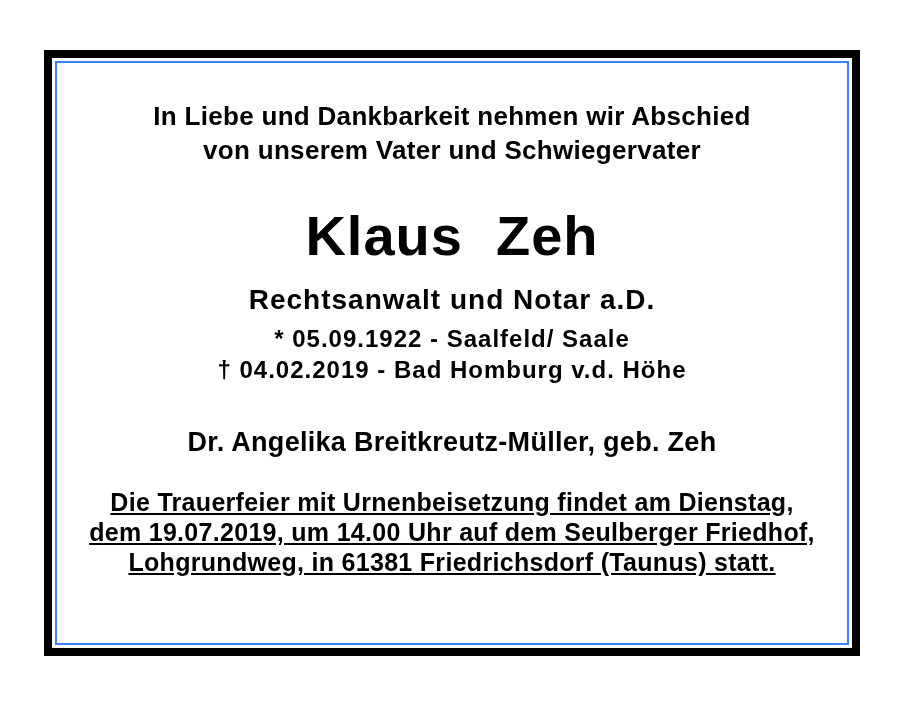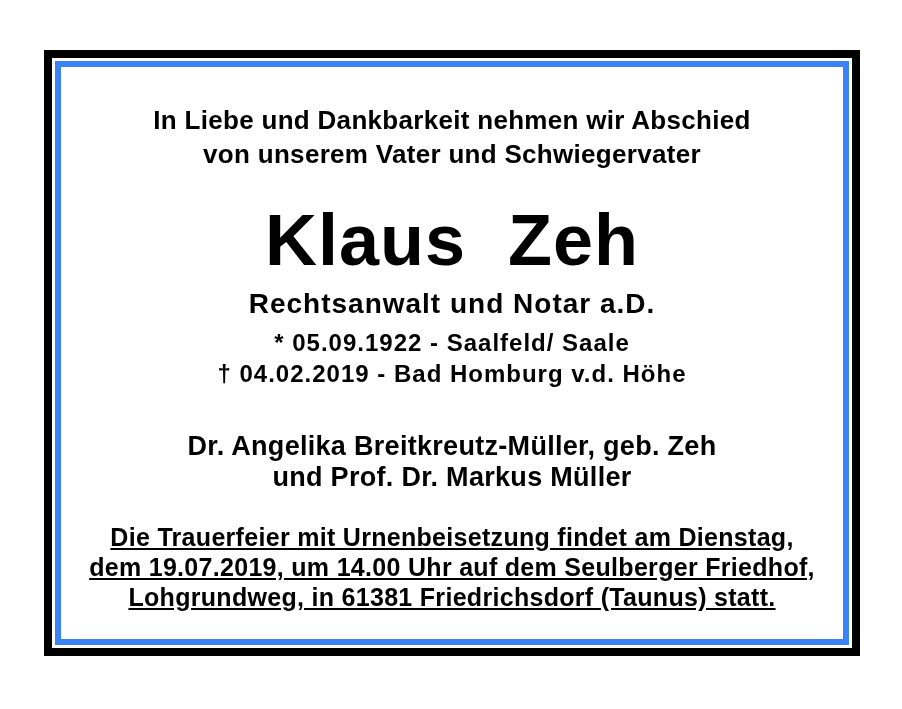--- a/index.html
+++ b/index.html
@@ -22,36 +22,36 @@
     top: 50px;
     width: 816px;
     height: 606px;
     box-sizing: border-box;
     border: 8px solid #000000;
     padding: 3px;
     background: #ffffff;
   }
   .frame-inner {
     box-sizing: border-box;
-    border: 6px solid #3b82f6;
+    border: 2px solid #3b82f6;
     width: 100%;
     height: 100%;
     text-align: center;
     overflow: hidden;
     font-weight: 700;
   }
   .opening {
     margin-top: 36px;
     font-size: 26px;
     line-height: 34px;
     letter-spacing: 0.3px;
   }
   .deceased-name {
     margin-top: 36px;
-    font-size: 72px;
+    font-size: 56px;
     line-height: 66px;
     letter-spacing: 1px;
     white-space: pre;
   }
   .profession {
     margin-top: 16px;
     font-size: 28px;
     line-height: 30px;
     letter-spacing: 1px;
   }
@@ -93,21 +93,20 @@
 
       <div class="profession">Rechtsanwalt und Notar a.D.</div>
 
       <div class="dates">
         <div class="line">* 05.09.1922 - Saalfeld/ Saale</div>
         <div class="line">† 04.02.2019 - Bad Homburg v.d. Höhe</div>
       </div>
 
       <div class="family">
         <div class="line">Dr. Angelika Breitkreutz-Müller, geb. Zeh</div>
-        <div class="line">und Prof. Dr. Markus Müller</div>
       </div>
 
       <div class="funeral">
         <div class="line">Die Trauerfeier mit Urnenbeisetzung findet am Dienstag,</div>
         <div class="line">dem 19.07.2019, um 14.00 Uhr auf dem Seulberger Friedhof,</div>
         <div class="line">Lohgrundweg, in 61381 Friedrichsdorf (Taunus) statt.</div>
       </div>
 
     </div>
   </div>

